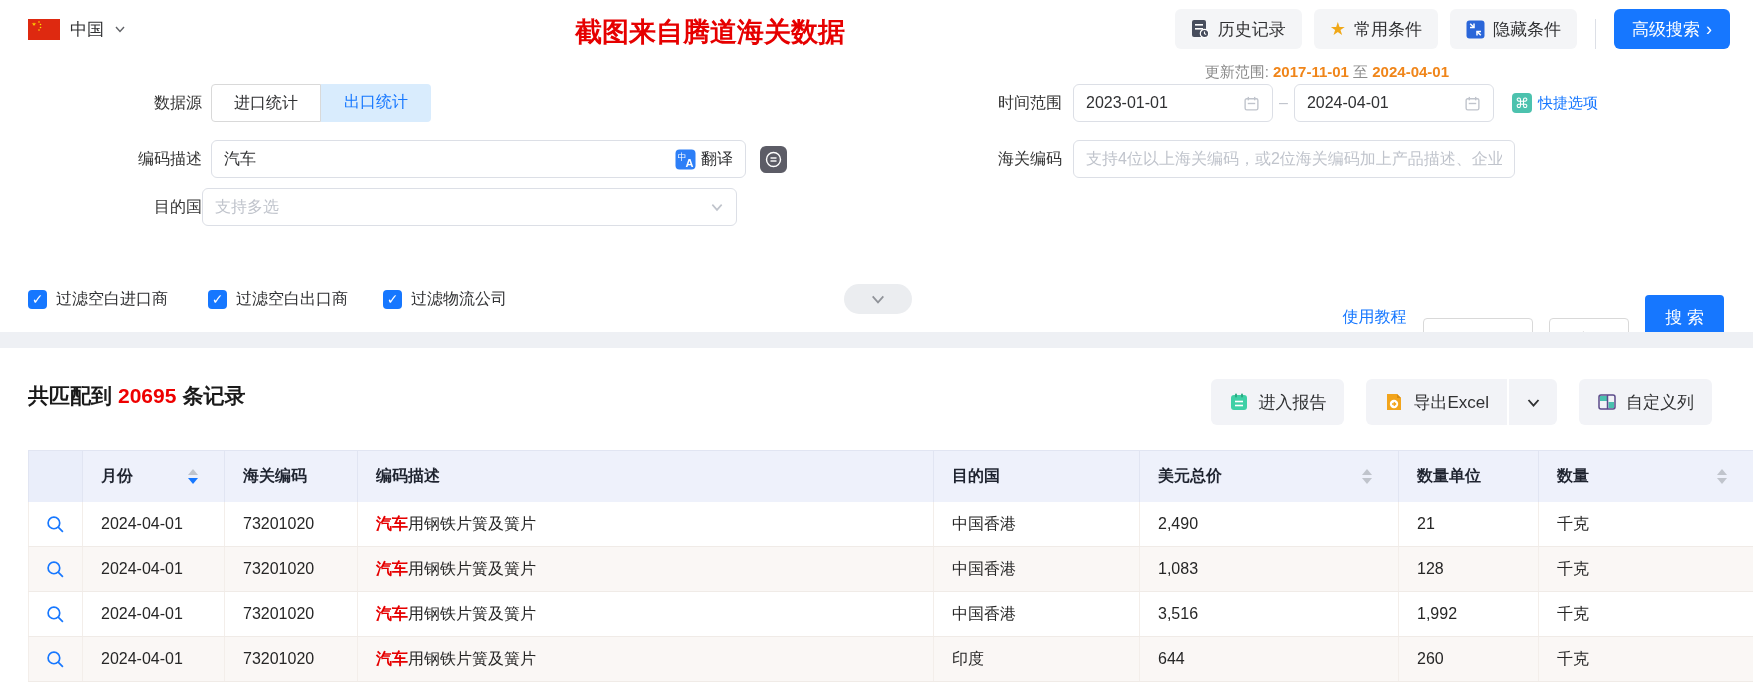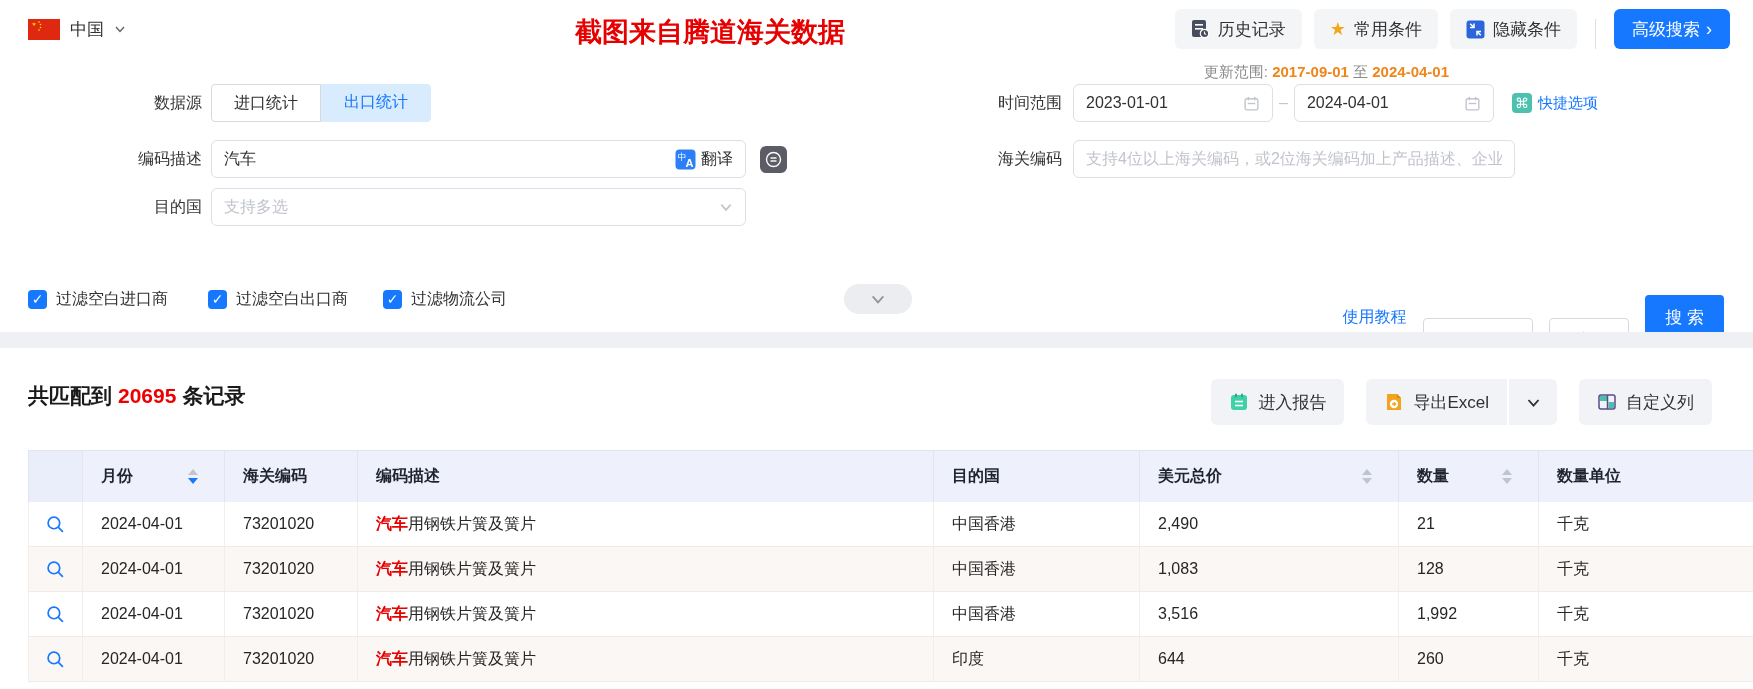--- a/index.html
+++ b/index.html
@@ -151,21 +151,21 @@
         <span>高级搜索</span>
         <span class="arrow-glyph">›</span>
       </div>
     </div>
   </div>
 
   <div class="search-panel">
 
     <div class="update-range">
       <span>更新范围:</span>
-      <b>2017-09-01</b>
+      <b>2017-11-01</b>
       <span>至</span>
       <b>2024-04-01</b>
     </div>
 
     <div class="row" style="left:28px; top:26px;">
       <div class="form-label" style="width:174px;">数据源</div>
       <div class="tabs" style="margin-left:9px;">
         <div class="tab inactive">进口统计</div>
         <div class="tab active">出口统计</div>
       </div>
@@ -222,21 +222,21 @@
 
     <div class="row" style="left:920px; top:82px;">
       <div class="form-label" style="width:142px;">海关编码</div>
       <div class="input-box" style="margin-left:11px; width:442px;">
         <input class="bare" type="text" placeholder="支持4位以上海关编码，或2位海关编码加上产品描述、企业名称的任意信息" style="">
       </div>
     </div>
 
     <div class="row" style="left:28px; top:130px;">
       <div class="form-label" style="width:174px;">目的国</div>
-      <div class="input-box select-box" style="margin-left:9px; width:535px;">
+      <div class="input-box select-box" style="width:535px;">
         <span class="placeholder">支持多选</span>
         <svg width="14" height="14" viewBox="0 0 12 12">
           <polyline points="2,4 6,8.5 10,4" fill="none" stroke="#c0c4cc" stroke-width="1.4"></polyline>
         </svg>
       </div>
     </div>
 
     <div class="row" style="left:0; top:218px; width:100%; height:46px;">
       <div class="checkbox-item" style="position:absolute; left:28px;">
         <span class="checkbox">✓</span>
@@ -330,28 +330,28 @@
           <span>目的国</span>
         </div>
         <div class="th">
           <span>美元总价</span>
           <span class="sorter">
             <i class="caret-up"></i>
             <i class="caret-down"></i>
           </span>
         </div>
         <div class="th">
+          <span>数量单位</span>
+        </div>
+        <div class="th">
           <span>数量</span>
           <span class="sorter">
             <i class="caret-up"></i>
             <i class="caret-down"></i>
           </span>
-        </div>
-        <div class="th">
-          <span>数量单位</span>
         </div>
       </div>
 
       <div class="tbody">
 
         <div class="tr">
           <div class="td">
             <svg width="19" height="19" viewBox="0 0 18 18">
               <circle cx="7.5" cy="7.5" r="5.5" fill="none" stroke="#1677ff" stroke-width="1.6"></circle>
               <line x1="11.5" y1="11.5" x2="16" y2="16" stroke="#1677ff" stroke-width="1.6"></line>

